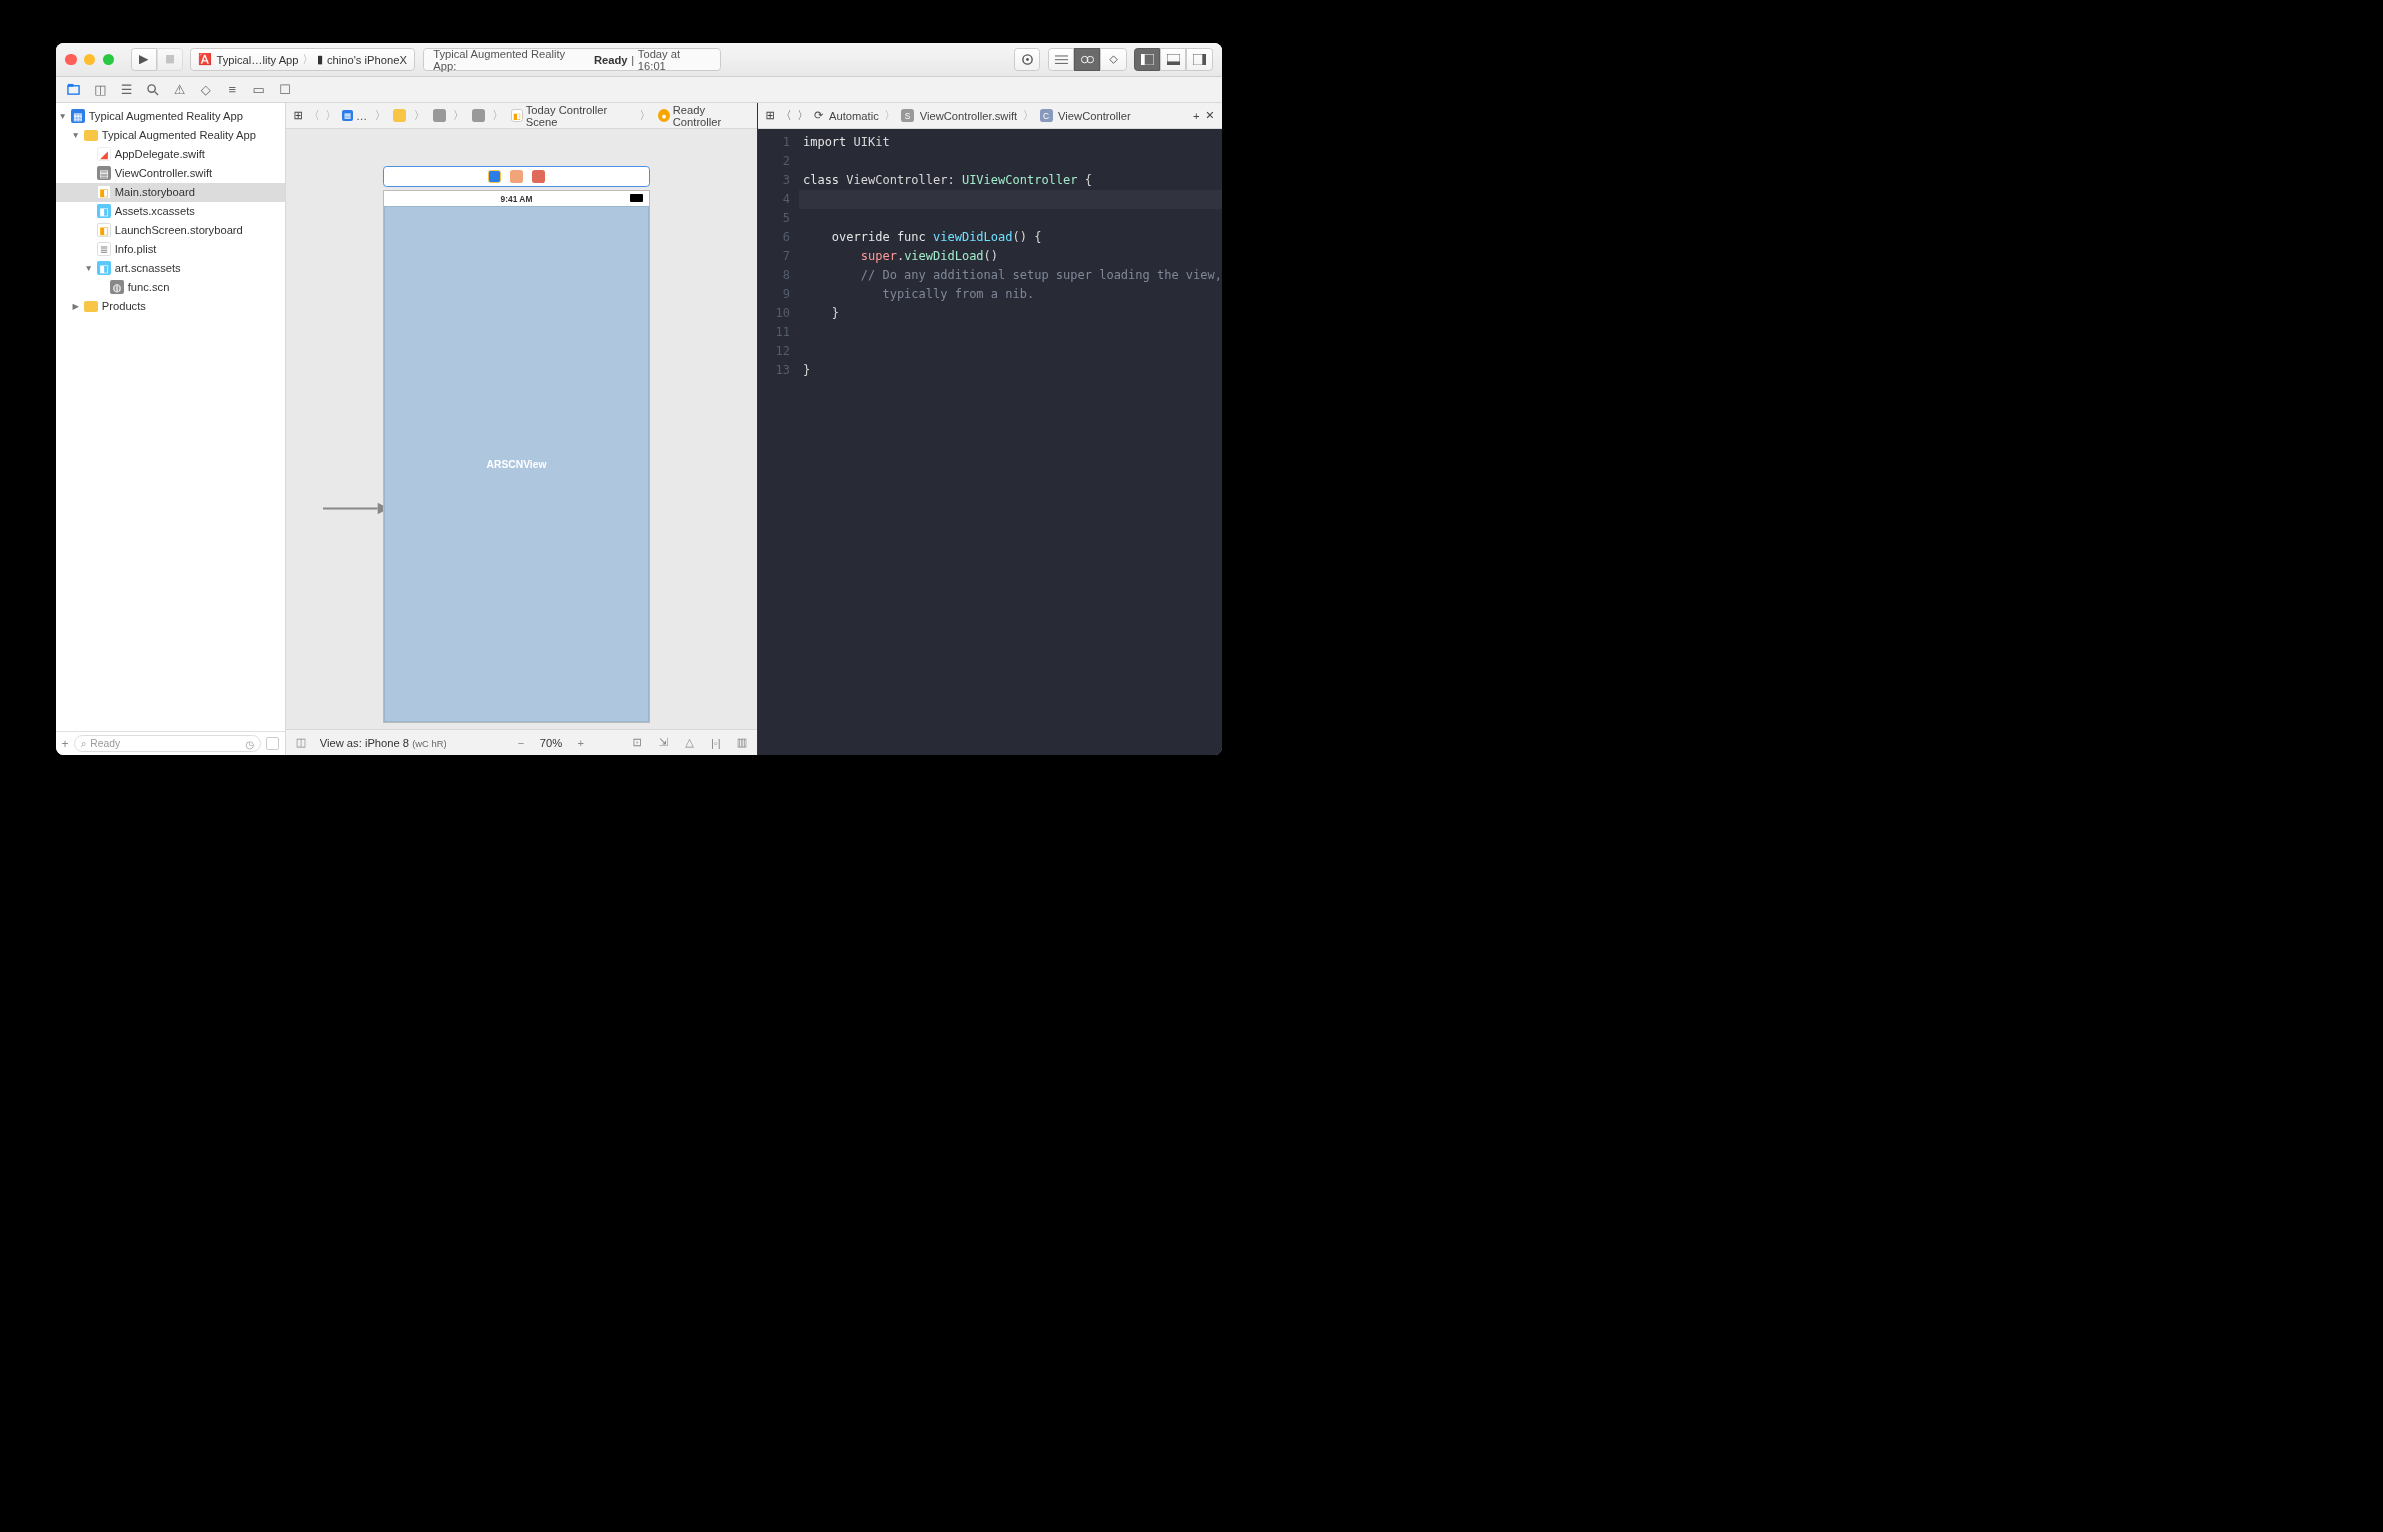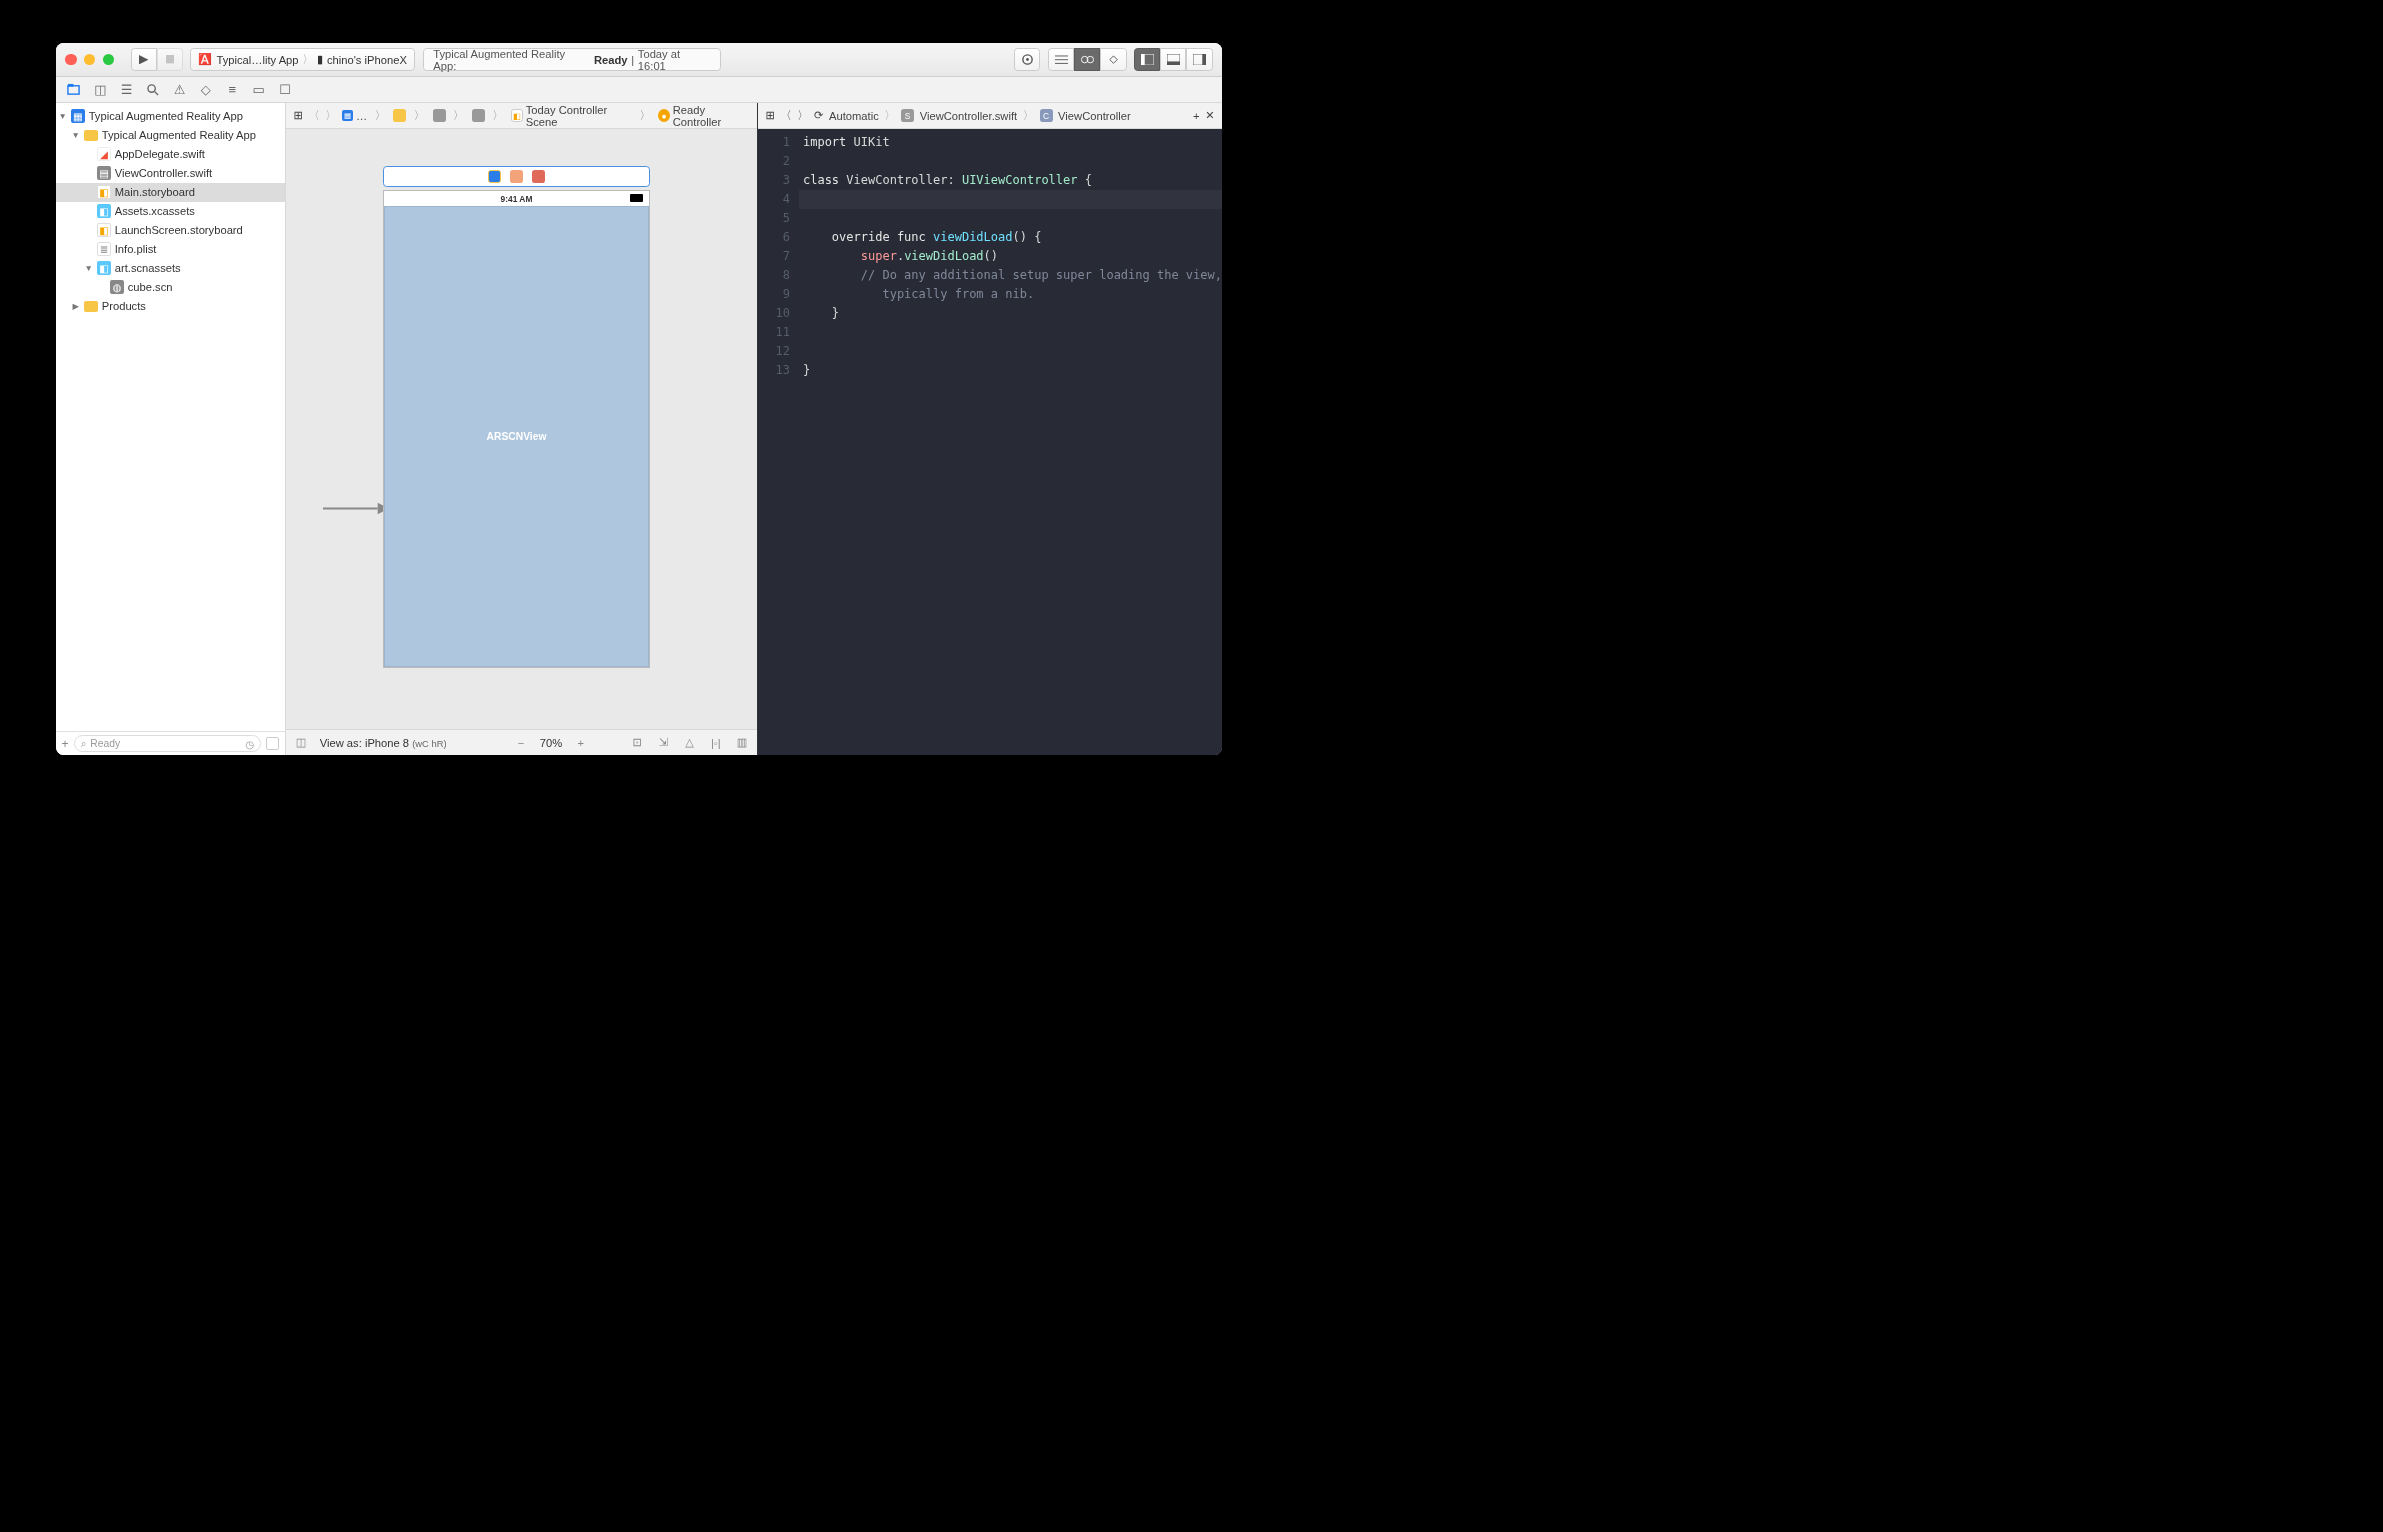--- a/index.html
+++ b/index.html
@@ -56,21 +56,21 @@
 .badge{width:13px;height:13px;border-radius:2.8px;display:inline-flex;align-items:center;justify-content:center;font-size:8.4px;color:#fff;}
 .badge.folder{background:#f7c646;}
 .badge.sb{background:#fff;border:0.9px solid #ccc;color:#f7a500;}
 .badge.gray{background:#999;}
 .badge.scene{background:#f7a500;border-radius:50%;}
 .canvas{flex:1;background:#e9e9e9;position:relative;overflow:hidden;}
 .entry-arrow{position:absolute;left:37px;top:370px;}
 .device{position:absolute;left:97px;top:37px;width:267px;}
 .dock{height:20.6px;border:1.9px solid #4a90e2;border-radius:3.7px;background:#fff;display:flex;align-items:center;justify-content:center;gap:9.4px;margin-bottom:3.7px;}
 .dock .di{width:13px;height:13px;border-radius:2.8px;}
-.phone{height:478px;border:0.9px solid #bbb;background:#fff;display:flex;flex-direction:column;}
+.phone{height:533px;border:0.9px solid #bbb;background:#fff;display:flex;flex-direction:column;}
 .statusbar{height:15px;display:flex;align-items:center;justify-content:center;position:relative;font-size:8.4px;font-weight:600;}
 .statusbar .batt{position:absolute;right:5.6px;top:2.8px;width:13px;height:7.5px;background:#000;border-radius:0.9px;}
 .arview{flex:1;background:#aec7df;border:0.9px solid #9ab5cf;display:flex;align-items:center;justify-content:center;color:#fff;font-size:10.3px;font-weight:700;}
 .ibbar{height:26px;border-top:0.9px solid #d8d8d8;background:#f2f2f2;display:flex;align-items:center;padding:0 7.5px;gap:11.2px;font-size:11.2px;color:#333;}
 .ibbar .vas{font-weight:500;}
 .ibbar .sub{font-size:9.4px;color:#666;}
 .ibbar .grow{flex:1;}
 .ibbar .icn{color:#888;width:15px;text-align:center;}
 
 
@@ -228,21 +228,21 @@
             <span class="ficon plist">≣</span>
             <span>Info.plist</span>
           </div>
         <div class="row" style="padding-left:28px">
             <span class="tw">▼</span>
             <span class="ficon xc">◧</span>
             <span>art.scnassets</span>
           </div>
         <div class="row" style="padding-left:54px">
             <span class="ficon scn">◍</span>
-            <span>cube.scn</span>
+            <span>func.scn</span>
           </div>
         <div class="row" style="padding-left:15px">
             <span class="tw">▶</span>
             <span class="ficon folder"></span>
             <span>Products</span>
           </div>
       </div>
       <div class="navfilter">
         <span class="plus">+</span>
         <div class="pill">

